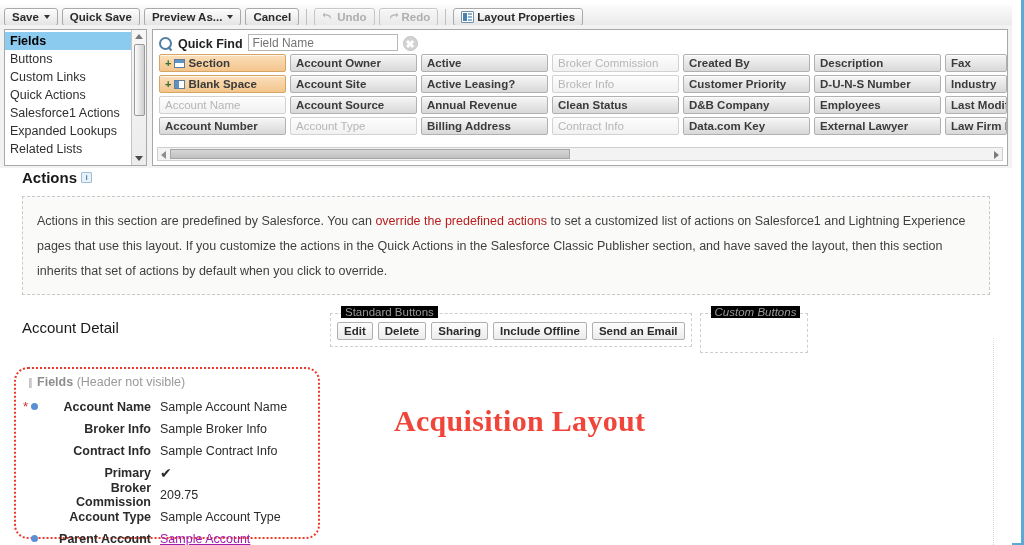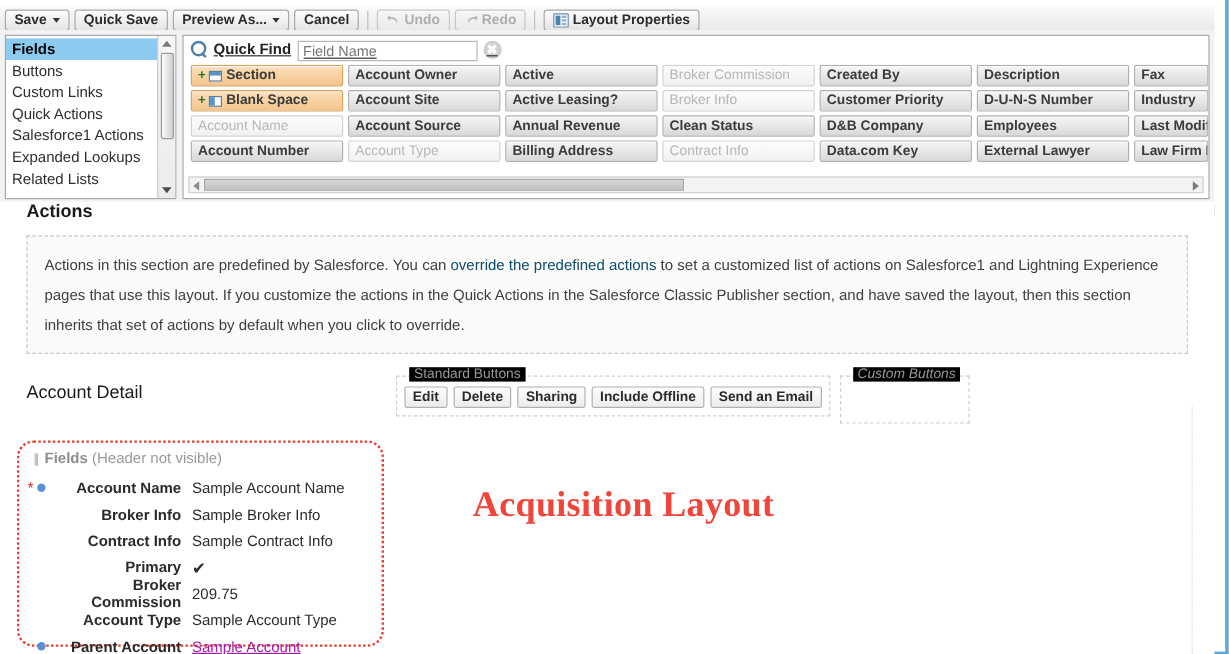--- a/index.html
+++ b/index.html
@@ -51,21 +51,21 @@
                 position:relative; }
   .cat-scroll .up, .cat-scroll .dn { position:absolute; left:3px; width:0;height:0;
        border-left:4px solid transparent;border-right:4px solid transparent; }
   .cat-scroll .up { top:4px; border-bottom:5px solid #7a7a7a; }
   .cat-scroll .dn { bottom:4px; border-top:5px solid #4a4a4a; }
   .cat-scroll .thumb { position:absolute; left:2px; top:14px; width:11px; height:72px;
                        background:linear-gradient(90deg,#fcfcfc,#cfcfcf); border:1px solid #9a9a9a; border-radius:2px;}
 
   .pal-right { flex:1; margin:4px 4px 4px 5px; background:#fff;
                border:1px solid #a8a8a8; display:flex; flex-direction:column; }
-  .qf-row { display:flex; align-items:flex-start; gap:5px; padding:4px 6px 3px 6px;text-decoration:underline; }
+  .qf-row { display:flex; align-items:flex-end; gap:5px; padding:4px 6px 3px 6px; }
   .qf-label { font-weight:bold; font-size:12.5px; color:#222; }
   .mag { width:14px;height:14px; position:relative; display:inline-block; }
   .mag:before { content:""; position:absolute; left:0; top:0; width:9px;height:9px; border:2px solid #4f7fa5;
                 border-radius:50%; }
   .mag:after { content:""; position:absolute; left:9px; top:9px; width:5px;height:2px; background:#4f7fa5;
                transform:rotate(45deg); transform-origin:left center; }
   .qf-input { width:150px; height:17px; border:1px solid #b6b6b6; background:#fff;
               font-size:12px; color:#8a8a8a; padding:0 4px; font-family:"Liberation Sans",sans-serif; }
   .qf-clear { width:15px;height:15px; border-radius:50%; background:#d2d2d2; color:#fff;
               font-size:11px; font-weight:bold; line-height:15px; text-align:center; cursor:pointer;
@@ -102,29 +102,29 @@
               background:linear-gradient(#b0b0b0,#9d9d9d); }
   .splitter .handle { position:absolute; left:472px; top:1px; width:90px; height:9px;
               background:linear-gradient(#fdfdfd,#e2e2e2); border:1px solid #8e8e8e; border-bottom:none; }
   .splitter .handle:after { content:""; position:absolute; left:42px; top:3px; width:0;height:0;
               border-left:4px solid transparent;border-right:4px solid transparent;border-bottom:4px solid #3b3b3b; }
 
   
   .canvas { position:absolute; left:0; top:168px; width:1012px; height:377px;
             background:#fff; overflow:hidden; }
   .sec-head { font-size:15px; font-weight:bold; color:#1a1a1a; padding:0 0 0 22px;
-              margin:0; height:18px; overflow:hidden; display:flex; align-items:flex-start; gap:4px;flex-direction:column; }
+              margin:0; height:18px; overflow:hidden; display:flex; align-items:center; gap:4px; }
   .info-ico { display:inline-block; width:11px;height:11px; background:#e8f1f8;
               border:1px solid #9fbdd4; border-radius:1px; color:#4a7fa8;
               font-size:8px; font-weight:bold; text-align:center; line-height:10px; }
 
   .actions-box { margin:10px 22px 0 22px; border:1px dashed #c9c9c9; background:#fafaf8;
                  padding:12px 14px 10px 14px; }
   .actions-box p { margin:0; font-size:12.5px; line-height:25px; color:#3f3f3f; }
-  .actions-box a { color:#0c4a6e; text-decoration:none; }
+  .actions-box a { color:#b91c1c; text-decoration:none; }
 
   .detail-row { display:flex; align-items:flex-start; margin:18px 22px 0 22px; }
   .detail-title { font-size:15px; font-weight:normal; color:#1a1a1a; width:300px; padding-top:6px;}
   .btn-group { border:1px dashed #cfcfcf; padding:4px 6px 6px 6px; margin-left:8px; position:relative;}
   .btn-group > .legend { position:absolute; top:-8px; left:10px; background:#000000; padding:0 4px;
                          font-size:11.5px; color:#999; }
   .btn-group .row { display:flex; gap:5px; margin-top:4px; }
   .sbtn { height:18px; padding:0 6px; font-size:11.5px; font-weight:bold; color:#2b2b2b;
           background:linear-gradient(#fdfdfd,#ececec); border:1px solid #b0b0b0; border-radius:2px;
           line-height:16px; cursor:pointer; white-space:nowrap; }

